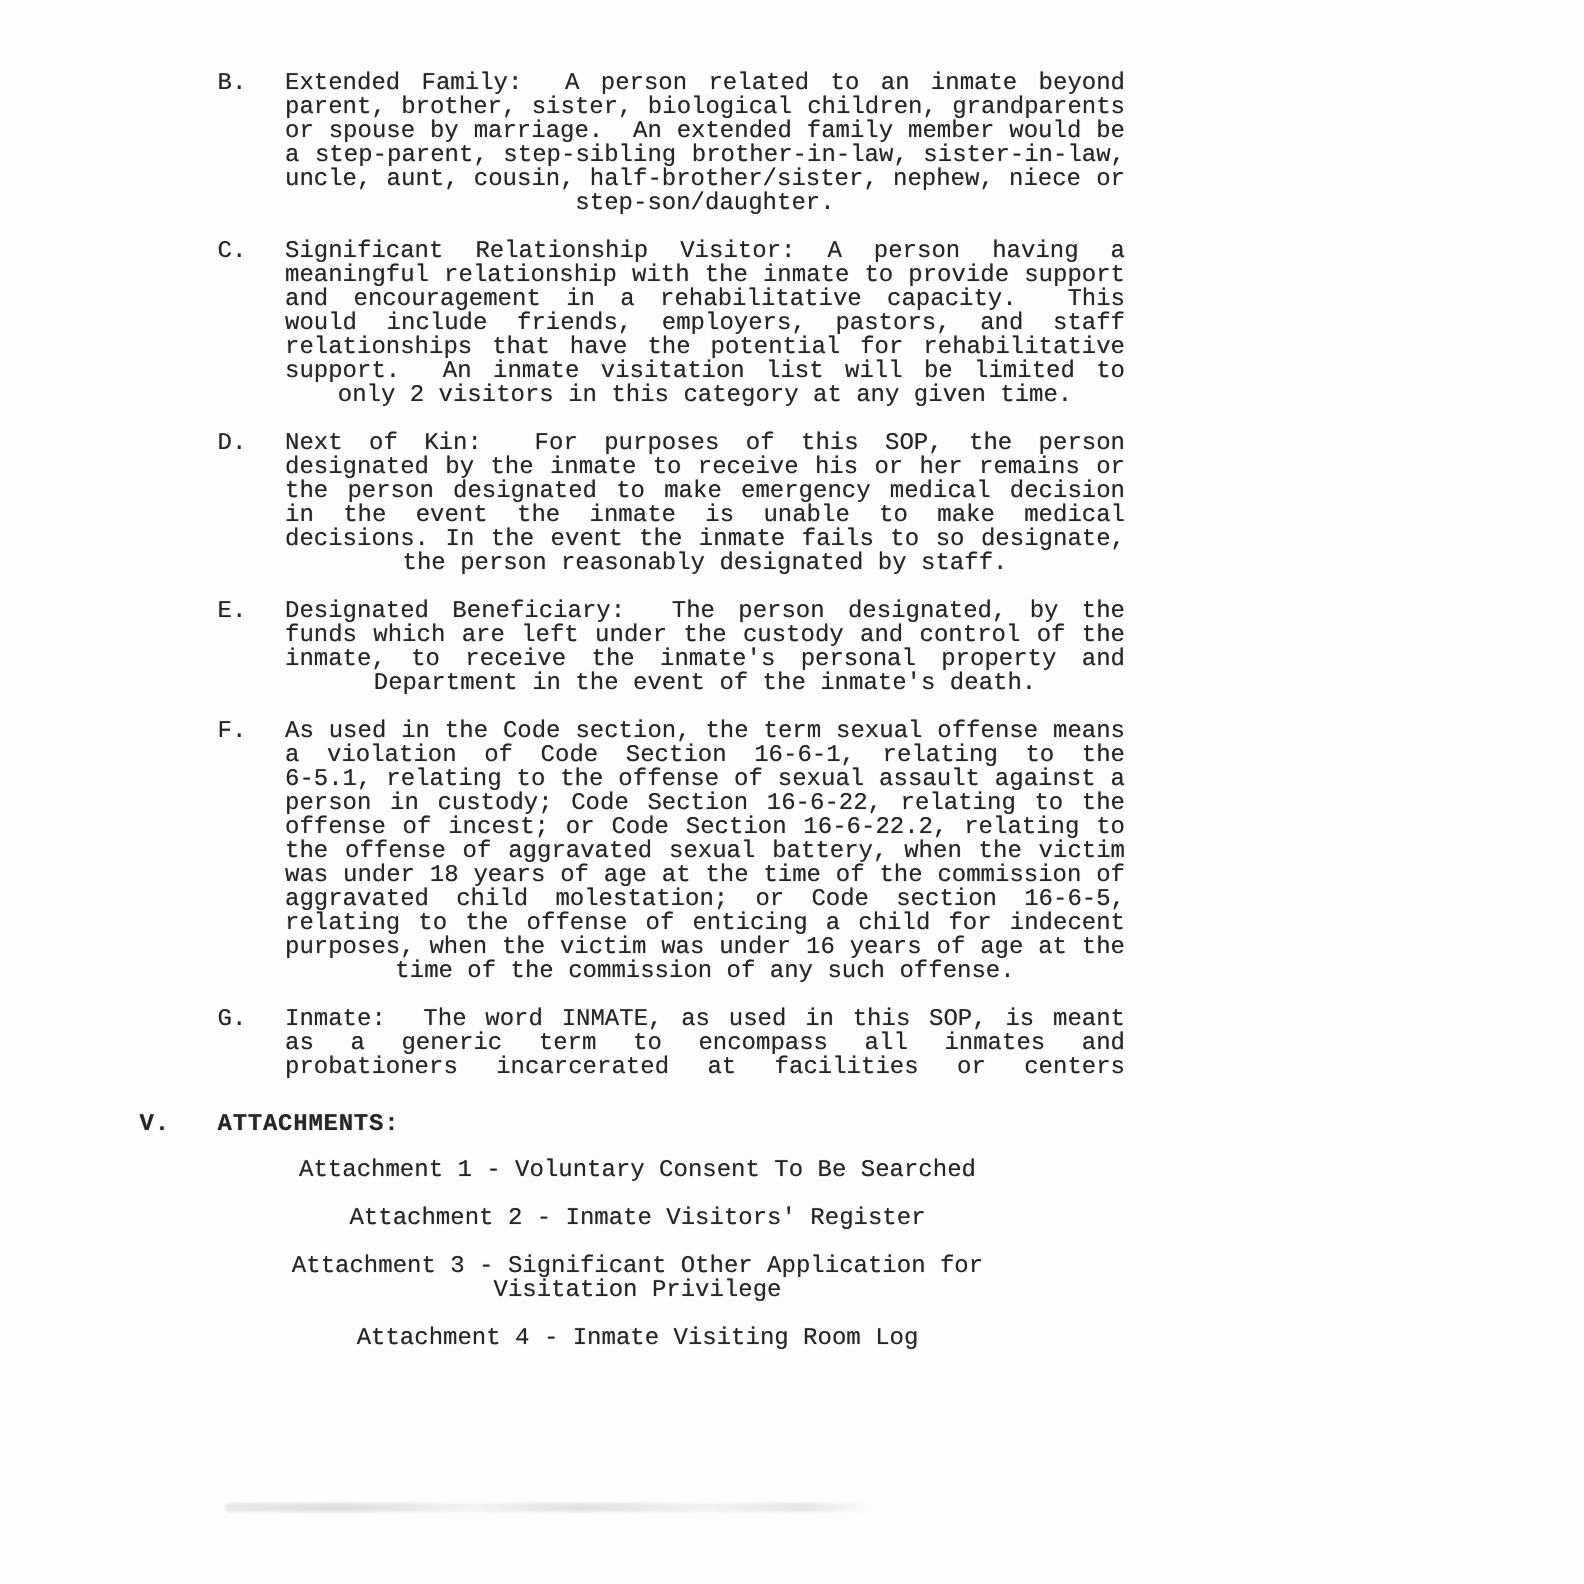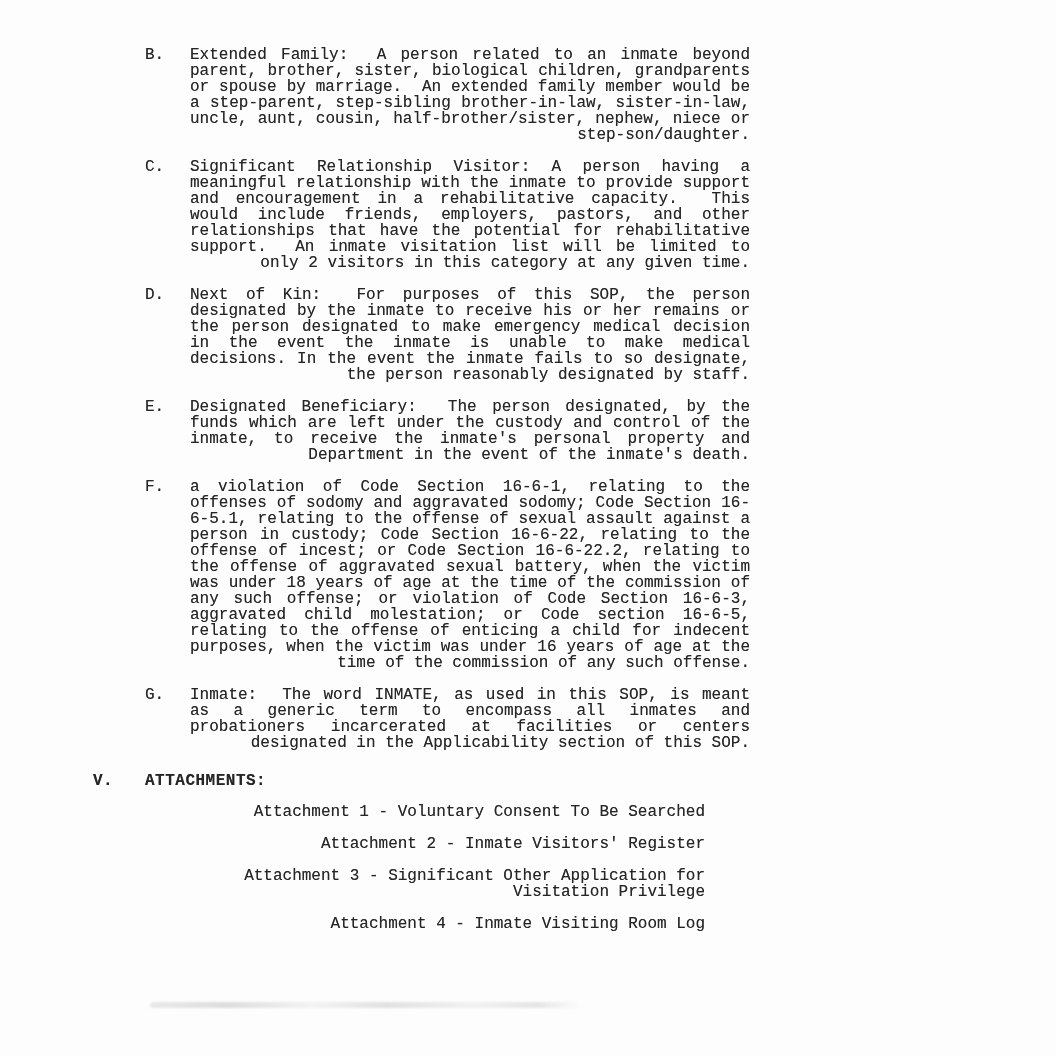--- a/index.html
+++ b/index.html
@@ -36,21 +36,21 @@
     margin-top: 5px;
   }
   .letter {
     width: 45px;
     flex: none;
   }
   .para {
     width: 560px;
     flex: none;
   }
-  .ln { text-align: right; }
+  .ln { text-align: center; }
   .just {
     text-align: justify;
     text-align-last: justify;
   }
   .attachments-head {
     display: flex;
     font-weight: bold;
     margin-top: 22px;
     margin-bottom: 15px;
     letter-spacing: 0.5px;
@@ -101,21 +101,21 @@
             <div class="ln just">uncle, aunt, cousin, half-brother/sister, nephew, niece or</div>
             <div class="ln">step-son/daughter.</div>
           </div>
         </div>
         <div class="definition">
           <div class="letter">C.</div>
           <div class="para">
             <div class="ln just">Significant Relationship Visitor: A person having a</div>
             <div class="ln just">meaningful relationship with the inmate to provide support</div>
             <div class="ln just">and encouragement in a rehabilitative capacity.&nbsp; This</div>
-            <div class="ln just">would include friends, employers, pastors, and other</div>
+            <div class="ln just">would include friends, employers, pastors, and staff</div>
             <div class="ln just">relationships that have the potential for rehabilitative</div>
             <div class="ln just">support.&nbsp; An inmate visitation list will be limited to</div>
             <div class="ln">only 2 visitors in this category at any given time.</div>
           </div>
         </div>
         <div class="definition">
           <div class="letter">D.</div>
           <div class="para">
             <div class="ln just">Next of Kin:&nbsp; For purposes of this SOP, the person</div>
             <div class="ln just">designated by the inmate to receive his or her remains or</div>
@@ -130,41 +130,39 @@
           <div class="para">
             <div class="ln just">Designated Beneficiary:&nbsp; The person designated, by the</div>
             <div class="ln just">funds which are left under the custody and control of the</div>
             <div class="ln just">inmate, to receive the inmate's personal property and</div>
             <div class="ln">Department in the event of the inmate's death.</div>
           </div>
         </div>
         <div class="definition">
           <div class="letter">F.</div>
           <div class="para">
+            <div class="ln just">As used in the Code section, the term sexual offense means</div>
             <div class="ln just">a violation of Code Section 16-6-1, relating to the</div>
-            <div class="ln just">offenses of sodomy and aggravated sodomy; Code Section 16-</div>
             <div class="ln just">6-5.1, relating to the offense of sexual assault against a</div>
             <div class="ln just">person in custody; Code Section 16-6-22, relating to the</div>
             <div class="ln just">offense of incest; or Code Section 16-6-22.2, relating to</div>
             <div class="ln just">the offense of aggravated sexual battery, when the victim</div>
             <div class="ln just">was under 18 years of age at the time of the commission of</div>
-            <div class="ln just">any such offense; or violation of Code Section 16-6-3,</div>
             <div class="ln just">aggravated child molestation; or Code section 16-6-5,</div>
             <div class="ln just">relating to the offense of enticing a child for indecent</div>
             <div class="ln just">purposes, when the victim was under 16 years of age at the</div>
             <div class="ln">time of the commission of any such offense.</div>
           </div>
         </div>
         <div class="definition">
           <div class="letter">G.</div>
           <div class="para">
             <div class="ln just">Inmate:&nbsp; The word INMATE, as used in this SOP, is meant</div>
             <div class="ln just">as a generic term to encompass all inmates and</div>
             <div class="ln just">probationers incarcerated at facilities or centers</div>
-            <div class="ln">designated in the Applicability section of this SOP.</div>
           </div>
         </div>
       </div>
     <div class="attachments-head">
       <span class="numeral">V.</span>
       <span class="heading">ATTACHMENTS:</span>
     </div>
     <div class="attachments" id="attachments">
         <div class="attachment">
           <div class="ln">Attachment 1 - Voluntary Consent To Be Searched</div>

